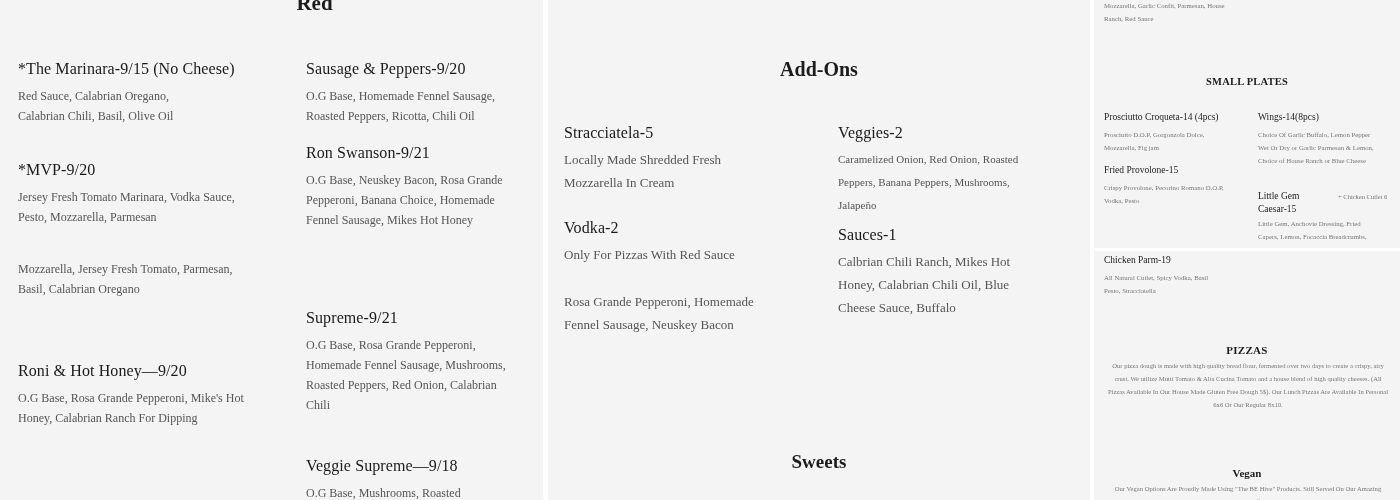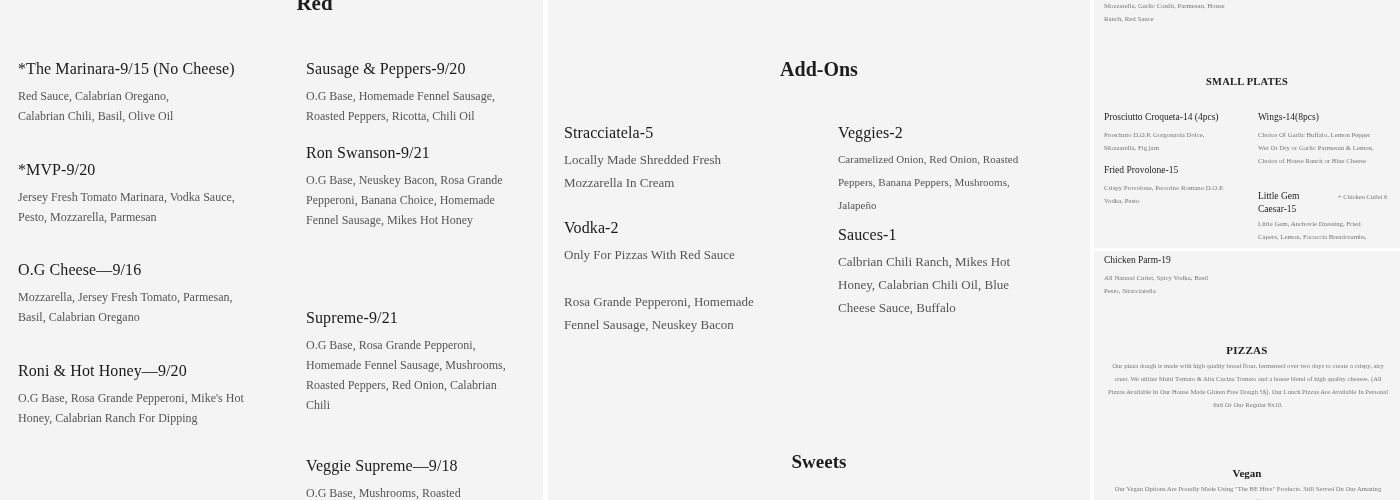--- a/index.html
+++ b/index.html
@@ -37,21 +37,20 @@
 
   <div class="item" style="left:18px;top:58px;width:260px;">
     <div class="item-name">*The Marinara-9/15 (No Cheese)</div>
     <div class="item-desc" style="width:190px;">Red Sauce, Calabrian Oregano, Calabrian Chili, Basil, Olive Oil</div>
   </div>
   <div class="item" style="left:18px;top:159px;width:225px;">
     <div class="item-name">*MVP-9/20</div>
     <div class="item-desc">Jersey Fresh Tomato Marinara, Vodka Sauce, Pesto, Mozzarella, Parmesan</div>
   </div>
   <div class="item" style="left:18px;top:259px;width:215px;">
-    <div class="item-name">O.G Cheese—9/16</div>
     <div class="item-desc">Mozzarella, Jersey Fresh Tomato, Parmesan, Basil, Calabrian Oregano</div>
   </div>
   <div class="item" style="left:18px;top:360px;width:230px;">
     <div class="item-name">Roni &amp; Hot Honey—9/20</div>
     <div class="item-desc">O.G Base, Rosa Grande Pepperoni, Mike's Hot Honey, Calabrian Ranch For Dipping</div>
   </div>
 
   <div class="item" style="left:306px;top:58px;width:220px;">
     <div class="item-name">Sausage &amp; Peppers-9/20</div>
     <div class="item-desc">O.G Base, Homemade Fennel Sausage, Roasted Peppers, Ricotta, Chili Oil</div>

